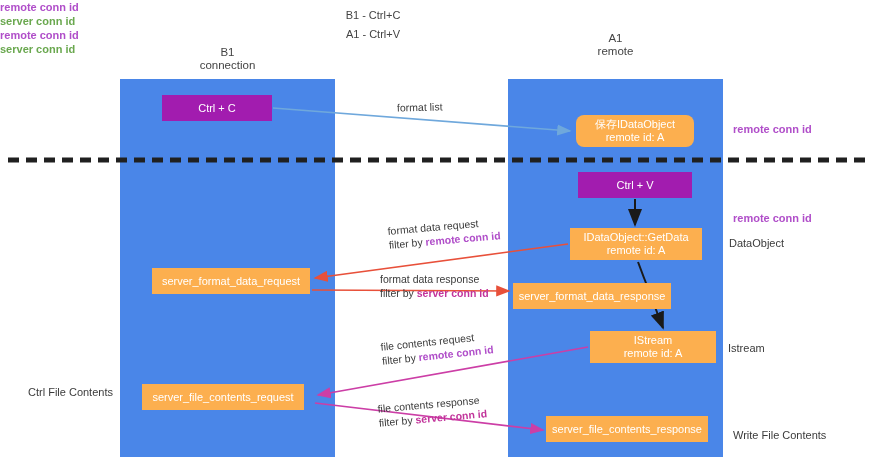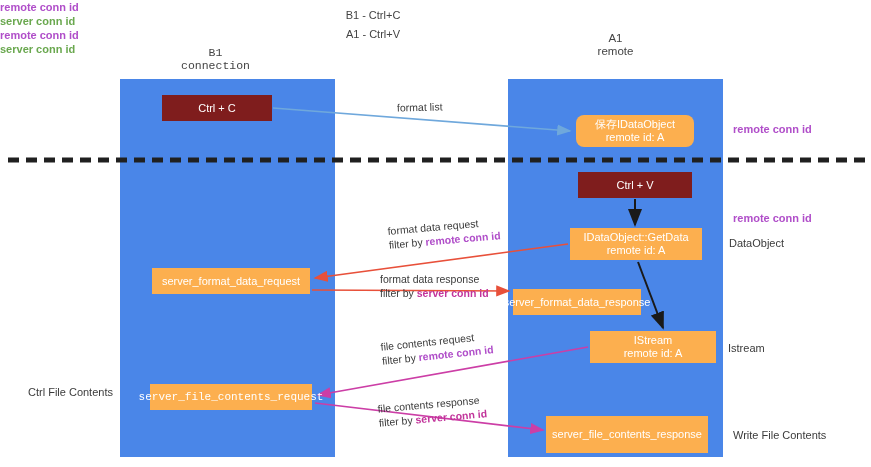--- a/index.html
+++ b/index.html
@@ -12,44 +12,44 @@
   }
   #stage{position:absolute;left:0;top:0;width:871px;height:467px;}
 
   
   .lane{position:absolute;background:#4a86e8;}
   #lane-b1{left:120px;top:79px;width:215px;height:378px;}
   #lane-a1{left:508px;top:79px;width:215px;height:378px;}
 
   .lane-head{position:absolute;text-align:center;color:#444444;
              font-size:11.5px;line-height:13px;}
-  #head-b1{left:108px;top:46px;width:215px;font-family:Liberation Mono, monospace;}
+  #head-b1{left:120px;top:46px;width:215px;}
   #head-a1{left:508px;top:32px;width:215px;}
 
   
   #title{position:absolute;left:0;top:6px;width:746px;text-align:center;
          color:#434343;font-size:11px;line-height:19px;}
 
   
   .box{position:absolute;display:flex;align-items:center;justify-content:center;
        text-align:center;color:#ffffff;font-size:11px;line-height:13px;
        box-sizing:border-box;padding:2px 4px;}
-  .green{background:#7f1d1d;}
+  .green{background:#a21caf;}
   .orange{background:#fcaf4f;}
   .box .l2{display:block;}
 
   #box-ctrlc{left:162px;top:95px;width:110px;height:26px;}
   #box-save-ido{left:576px;top:115px;width:118px;height:32px;border-radius:8px;}
   #box-ctrlv{left:578px;top:172px;width:114px;height:26px;}
   #box-getdata{left:570px;top:228px;width:132px;height:32px;}
   #box-srv-fmt-req{left:152px;top:268px;width:158px;height:26px;}
-  #box-srv-fmt-resp{left:513px;top:289px;width:128px;height:26px;}
+  #box-srv-fmt-resp{left:513px;top:283px;width:158px;height:26px;}
   #box-istream{left:590px;top:331px;width:126px;height:32px;}
-  #box-srv-file-req{left:150px;top:384px;width:162px;height:26px;font-family:Liberation Mono, monospace;}
-  #box-srv-file-resp{left:546px;top:416px;width:162px;height:37px;}
+  #box-srv-file-req{left:142px;top:384px;width:162px;height:26px;}
+  #box-srv-file-resp{left:546px;top:416px;width:162px;height:26px;}
 
   
   .ann{position:absolute;font-size:11px;line-height:14px;white-space:nowrap;}
   .ann.purple{color:#b04ec9;font-weight:bold;}
   .ann.green-t{color:#6aa84f;font-weight:bold;}
   .ann.dark{color:#3b3b3b;}
 
   #ann-remote-top{left:733px;top:122px;}
   #ann-remote-mid{left:733px;top:211px;}
   #ann-dataobject{left:729px;top:236px;text-align:right;}

